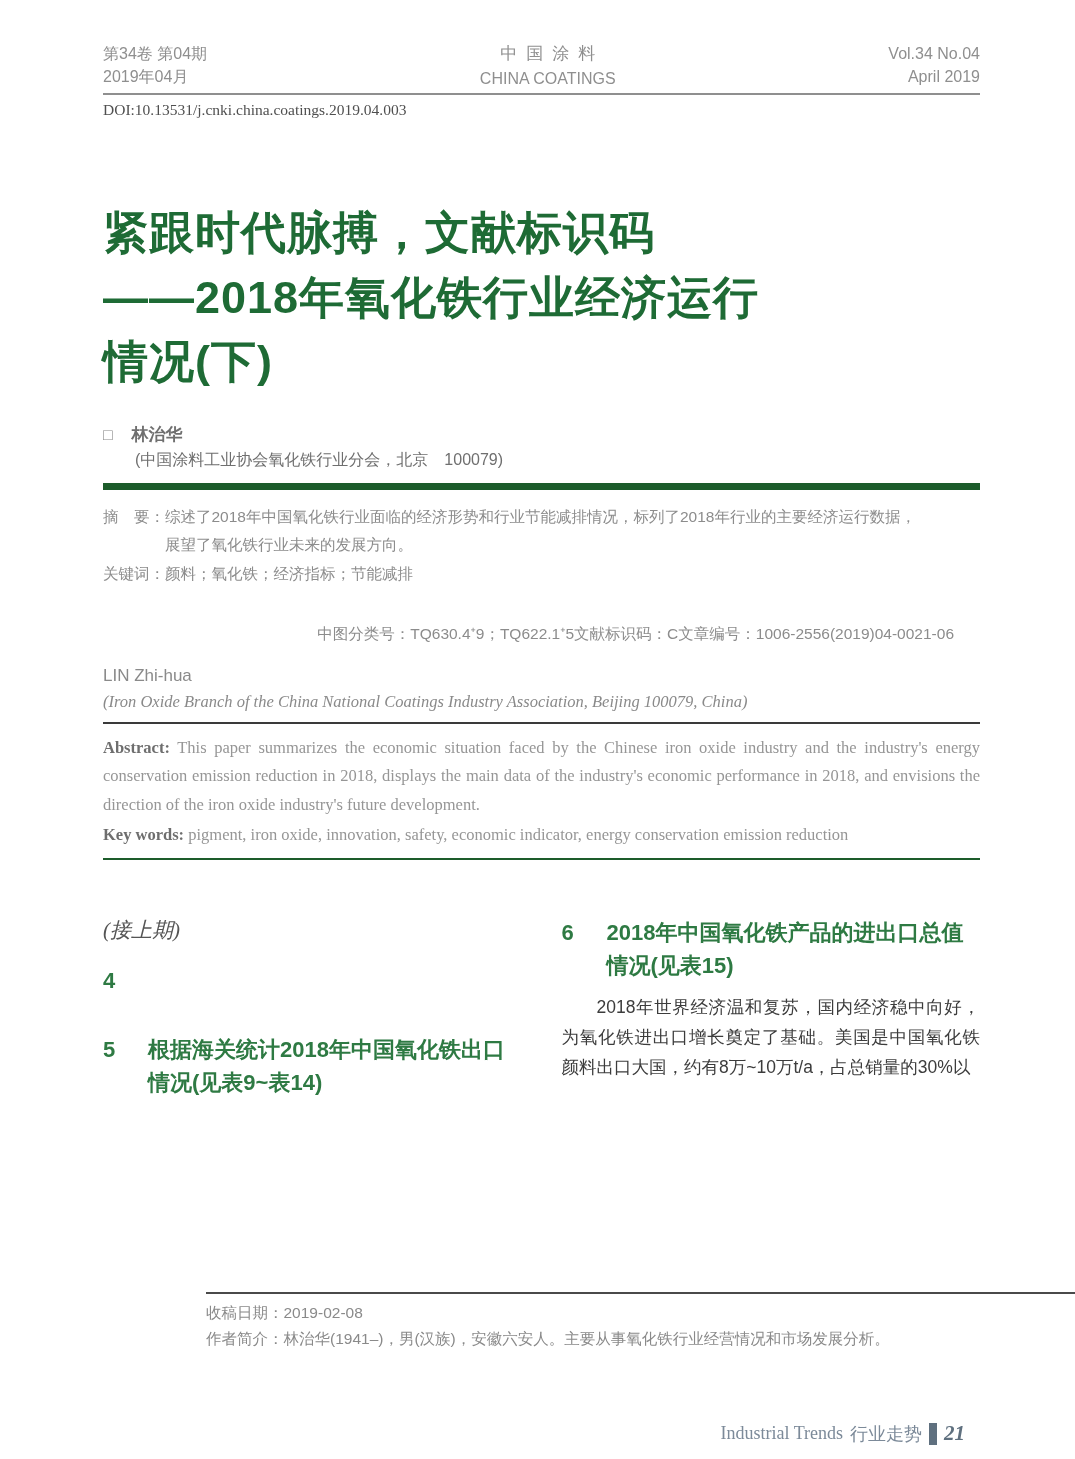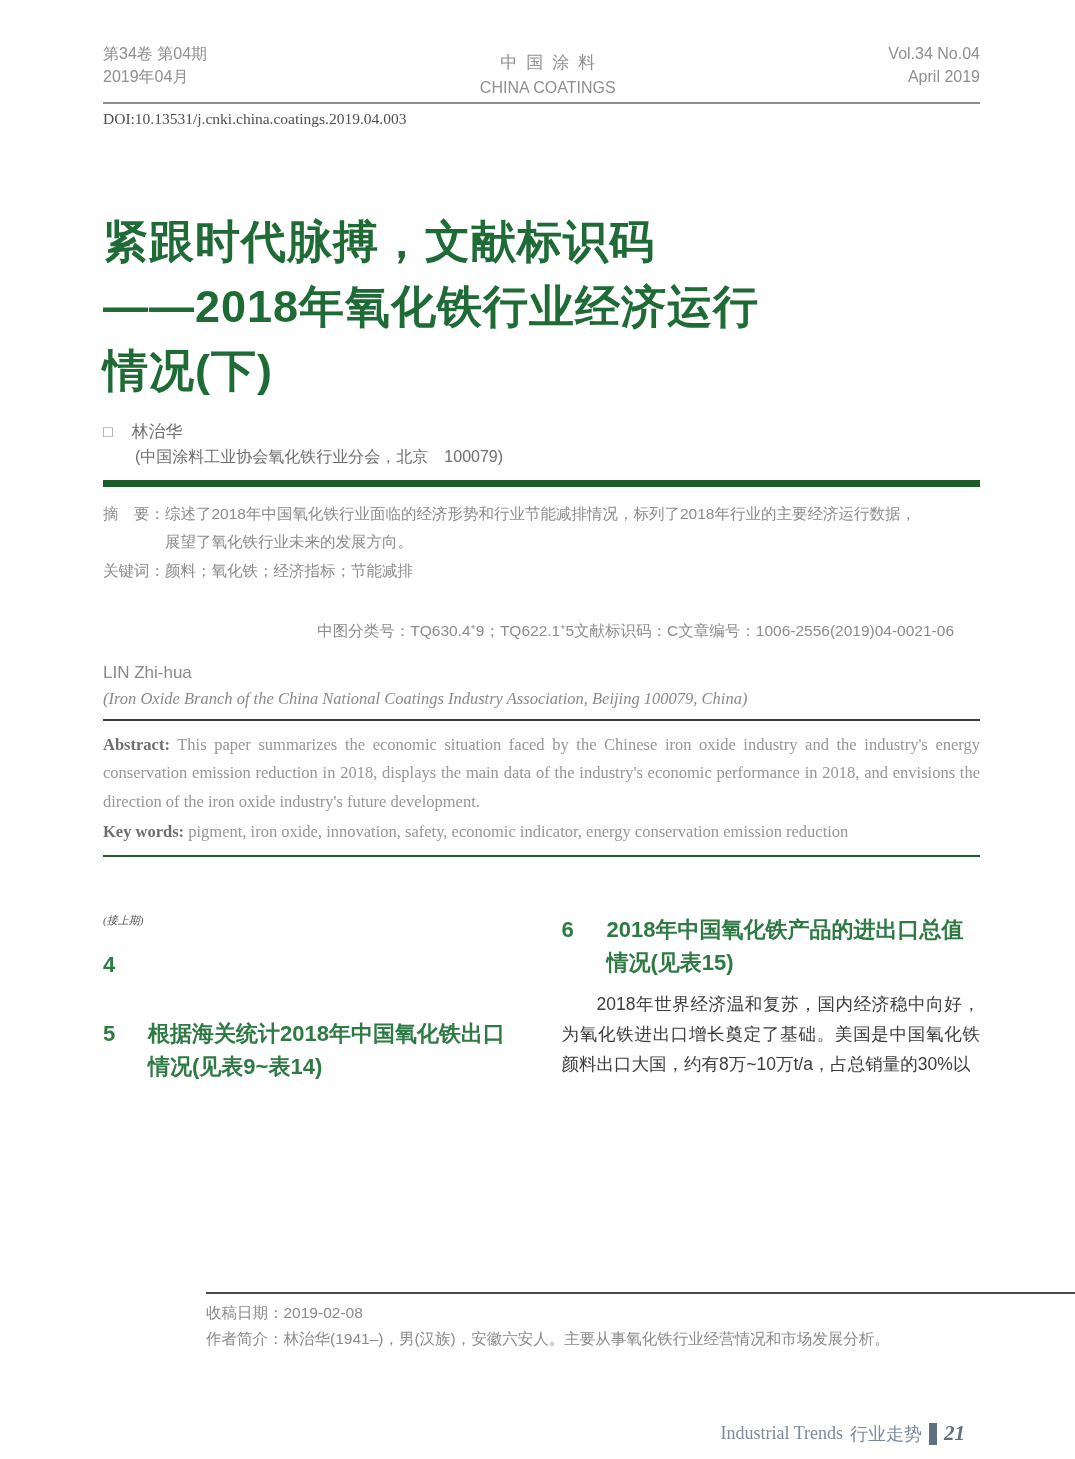--- a/index.html
+++ b/index.html
@@ -8,32 +8,32 @@
     width:1075px; height:1459px; position:relative; overflow:hidden;
     font-family:"Liberation Sans", sans-serif;
     -webkit-font-smoothing:antialiased;
   }
   .content { position:absolute; left:103px; top:0; width:877px; }
 
   
   .hdr { display:flex; justify-content:space-between; padding-top:42px;
          color:#8f8f8f; font-size:16px; line-height:1.45;gap:40px; }
   .hdr-center { text-align:center; }
-  .jname-cn { letter-spacing:9px; font-size:17px; text-indent:9px;margin-top:9px; }
+  .jname-cn { letter-spacing:9px; font-size:17px; text-indent:9px; }
   .hdr-right { text-align:right; }
   .hdr-rule { border-bottom:2px solid #8f8f8f; margin-top:3px; }
   .doi { font-family:"Liberation Serif", serif; color:#4f4f4f; font-size:15.5px; margin-top:6px; }
 
   
   .title-cn { margin-top:82px; color:#1e6b35; font-size:45px; font-weight:bold;
               line-height:1.44; letter-spacing:1px; }
   .title-cn .tline { display:block; }
 
   
-  .author-cn { margin-top:16px; color:#6f6f6f; font-size:17px; }
+  .author-cn { margin-top:28px; color:#6f6f6f; font-size:17px;font-weight:bold; }
   .sq { display:inline-block; margin-right:14px; color:#8a8a8a; font-size:16px; }
   .affil-cn { margin-top:4px; padding-left:32px; color:#6f6f6f; font-size:16px; }
   .green-bar { margin-top:12px; height:7px; background:#1d5c2b; }
 
   
   .meta-cn { margin-top:13px; color:#8c8c8c; font-size:15.5px; line-height:1.82; }
   .abs-line2 { padding-left:62px; }
   .clc-row { display:flex; justify-content:flex-end; padding-right:26px;margin-top:32px; }
 
   
@@ -51,21 +51,21 @@
             font-size:16.5px; line-height:1.72; text-align:justify; }
   .kw-en { color:#969696; font-family:"Liberation Serif", serif; font-size:16.5px;
            line-height:1.72; margin-top:2px; }
   .blbl { font-weight:bold; color:#6e6e6e; }
   .green-rule { margin-top:8px; border-bottom:2px solid #1d5c2b; }
 
   
   .columns { display:flex; gap:40px; margin-top:56px; }
   .col { flex:1; min-width:0; }
   .continued { font-family:"Liberation Serif", serif; font-style:italic;
-               color:#555; font-size:11px; margin-bottom:20px; }
+               color:#555; font-size:21px; margin-bottom:20px; }
   .sec { display:flex; color:#2e7a43; font-weight:bold; font-size:22px; line-height:1.5; }
   .sec-num { width:45px; flex:none; }
   .sec-title { flex:1; }
   .sec + .sec { margin-top:36px; }
   .col-right .sec { margin-bottom:10px; }
   .body-para { color:#3c3c3c; font-size:17.5px; line-height:1.73;
                text-indent:2em; text-align:justify; }
 
   
   .footer-block { position:absolute; left:103px; width:877px; top:1292px;

